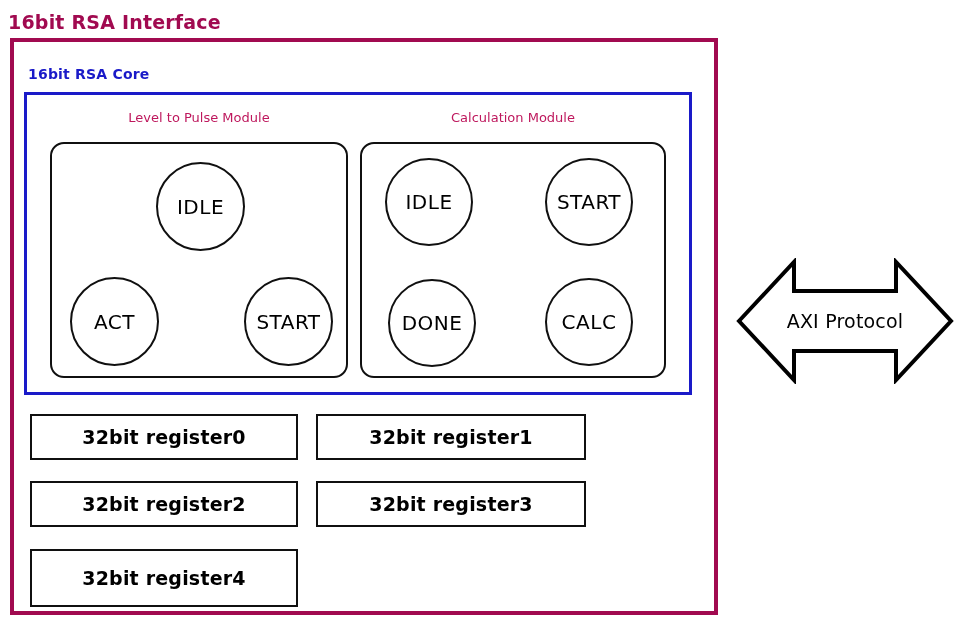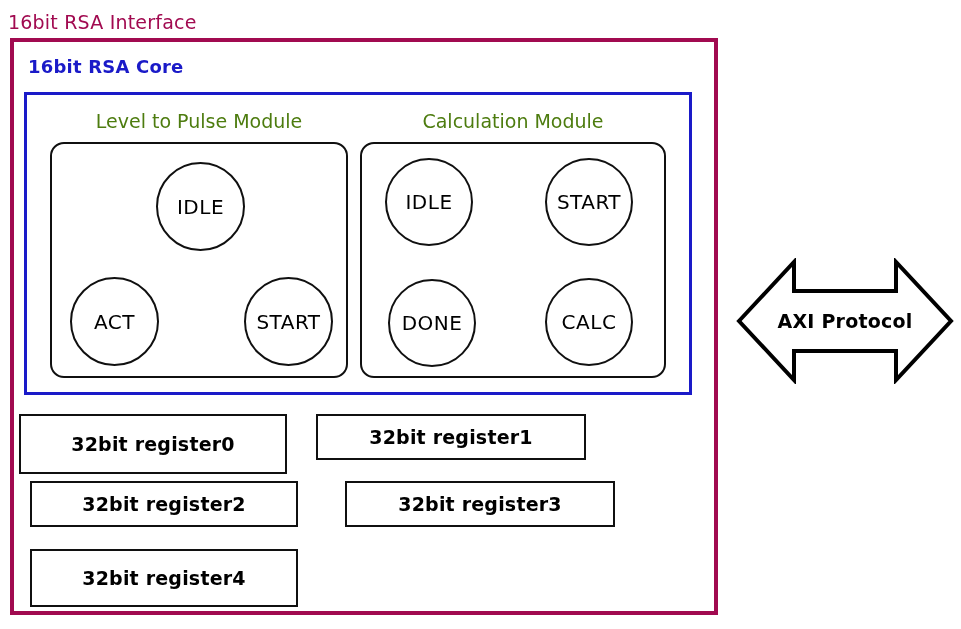--- a/index.html
+++ b/index.html
@@ -14,63 +14,63 @@
     overflow: hidden;
     font-family: "DejaVu Sans", sans-serif;
   }
 
   
   #interface-title {
     position: absolute;
     left: 8px;
     top: 11px;
     font-size: 19px;
-    font-weight: normal;
+    font-weight: bold;
     color: #a10a50;
     letter-spacing: 0.2px;
     white-space: nowrap;
   }
   #interface-box {
     position: absolute;
     left: 10px;
     top: 38px;
     width: 708px;
     height: 577px;
     border: 4px solid #a10a50;
     box-sizing: border-box;
     background: #ffffff;
   }
 
   
   #core-title {
     position: absolute;
     left: 28px;
-    top: 56px;
-    font-size: 18px;
+    top: 66px;
+    font-size: 14px;
     font-weight: bold;
     color: #1a1ac8;
     letter-spacing: 0.2px;
     white-space: nowrap;
   }
   #core-box {
     position: absolute;
     left: 24px;
     top: 92px;
     width: 668px;
     height: 303px;
     border: 3px solid #1a1ac8;
     box-sizing: border-box;
     background: #ffffff;
   }
 
   
   .module-caption {
     position: absolute;
-    font-size: 19px;
-    color: #4d7c0f;
+    font-size: 13px;
+    color: #be185d;
     white-space: nowrap;
     text-align: center;
   }
   #caption-ltp { left: 50px;  top: 110px; width: 298px; }
   #caption-calc { left: 360px; top: 110px; width: 306px; }
 
   
   .module-box {
     position: absolute;
     border: 2.5px solid #101010;
@@ -114,24 +114,24 @@
     box-sizing: border-box;
     background: #ffffff;
     display: flex;
     align-items: center;
     justify-content: center;
     font-size: 19px;
     font-weight: bold;
     color: #000000;
     letter-spacing: 0.2px;
   }
-  #register-0 { left: 19px;  top: 414px; width: 268px; height: 60px; }
+  #register-0 { left: 30px;  top: 414px; width: 268px; height: 46px; }
   #register-1 { left: 316px; top: 414px; width: 270px; height: 46px; }
   #register-2 { left: 30px;  top: 481px; width: 268px; height: 46px; }
-  #register-3 { left: 316px; top: 481px; width: 270px; height: 46px; margin-left: 29px; }
+  #register-3 { left: 316px; top: 481px; width: 270px; height: 46px; }
   #register-4 { left: 30px;  top: 549px; width: 268px; height: 58px; }
 
   
   #axi-arrow {
     position: absolute;
     left: 736px;
     top: 258px;
     width: 218px;
     height: 126px;
   }
@@ -139,21 +139,21 @@
   #axi-label {
     position: absolute;
     left: 736px;
     top: 258px;
     width: 218px;
     height: 126px;
     display: flex;
     align-items: center;
     justify-content: center;
     font-size: 19px;
-    font-weight: bold;
+    font-weight: normal;
     color: #000000;
     letter-spacing: 0.2px;
     pointer-events: none;
   }
 </style>
 </head>
 <body>
 
 <div id="interface-title">16bit RSA Interface</div>
 

